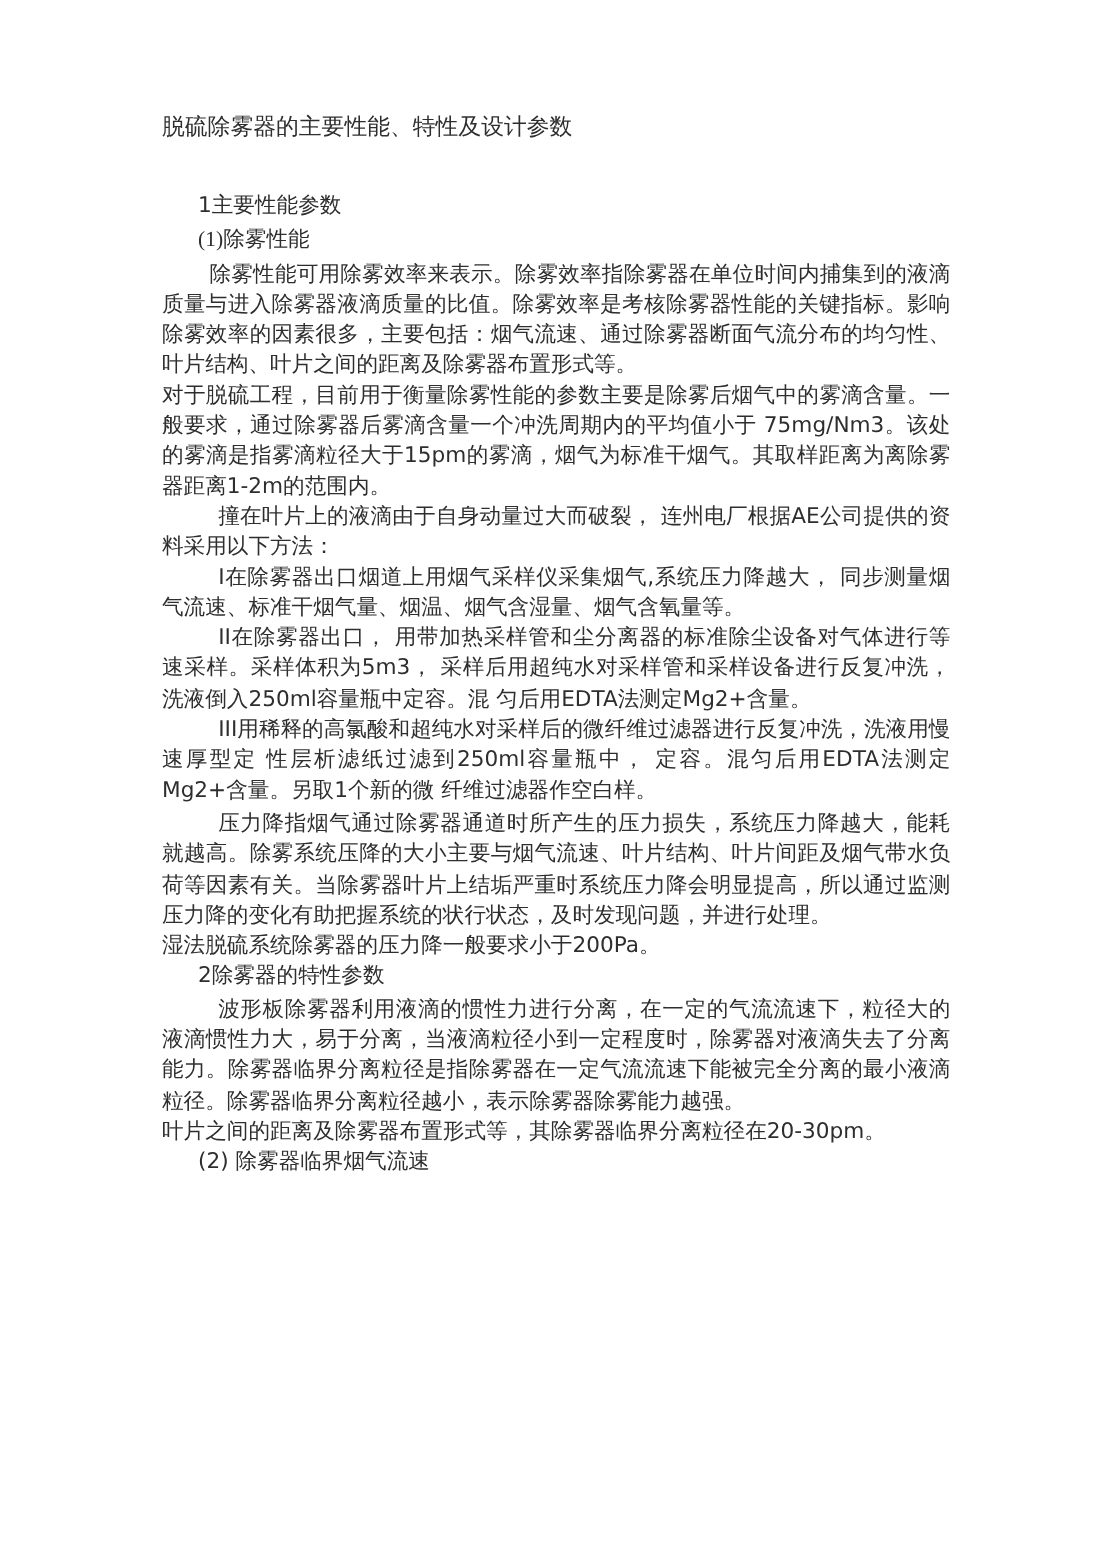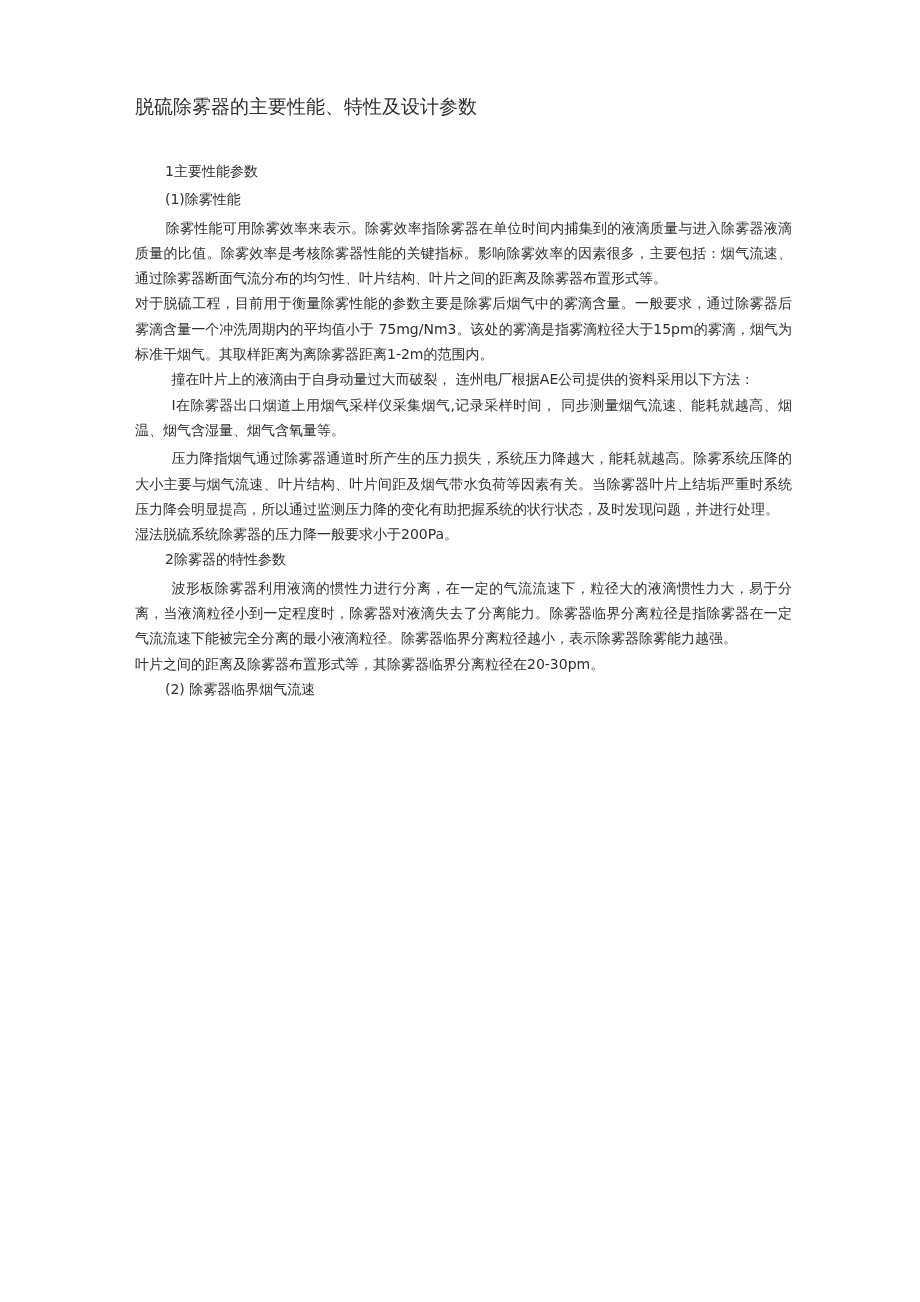--- a/index.html
+++ b/index.html
@@ -22,56 +22,58 @@
     background: #ffffff;
   }
   .doc-title {
     font-size: 19px;
     line-height: 26px;
     margin: 0 0 40px 0;
     font-weight: 400;
   }
   .doc-body p {
     margin: 0;
-    font-size: 14px;
+    font-size: 18px;
     line-height: 25.3px;
     text-align: justify;
   }
   
   .h {
     padding-left: 30px;
     text-align: left !important;
   }
   
   .pi {
     text-indent: 2.6em;
   }
   
   .pi2 {
     text-indent: 2.2em;
   }
   
   .pf {
     text-indent: 0;
   }
-  .gap-sm { margin-top: 3px !important; }
+  .gap-sm { margin-top: 3px !important; font-family: Liberation Serif, serif; }
 </style>
 </head>
 <body>
 
 <div class="page">
   <h1 class="doc-title">脱硫除雾器的主要性能、特性及设计参数</h1>
 
   <div class="doc-body">
     <p class="h">1主要性能参数</p>
     <p class="h gap-sm">(1)除雾性能</p>
     <p class="pi2 gap-sm">除雾性能可用除雾效率来表示。除雾效率指除雾器在单位时间内捕集到的液滴质量与进入除雾器液滴质量的比值。除雾效率是考核除雾器性能的关键指标。影响除雾效率的因素很多，主要包括：烟气流速、通过除雾器断面气流分布的均匀性、叶片结构、叶片之间的距离及除雾器布置形式等。</p>
     <p class="pf">对于脱硫工程，目前用于衡量除雾性能的参数主要是除雾后烟气中的雾滴含量。一般要求，通过除雾器后雾滴含量一个冲洗周期内的平均值小于 75mg/Nm3。该处的雾滴是指雾滴粒径大于15pm的雾滴，烟气为标准干烟气。其取样距离为离除雾器距离1-2m的范围内。</p>
     <p class="pi">撞在叶片上的液滴由于自身动量过大而破裂， 连州电厂根据AE公司提供的资料采用以下方法：</p>
-    <p class="pi">I在除雾器出口烟道上用烟气采样仪采集烟气,记录采样时间， 同步测量烟气流速、能耗就越高、烟温、烟气含湿量、烟气含氧量等。</p>
+    <p class="pi">I在除雾器出口烟道上用烟气采样仪采集烟气,系统压力降越大， 同步测量烟气流速、标准干烟气量、烟温、烟气含湿量、烟气含氧量等。</p>
+    <p class="pi">II在除雾器出口， 用带加热采样管和尘分离器的标准除尘设备对气体进行等速采样。采样体积为5m3， 采样后用超纯水对采样管和采样设备进行反复冲洗， 洗液倒入250ml容量瓶中定容。混 匀后用EDTA法测定Mg2+含量。</p>
+    <p class="pi">III用稀释的高氯酸和超纯水对采样后的微纤维过滤器进行反复冲洗，洗液用慢速厚型定 性层析滤纸过滤到250ml容量瓶中， 定容。混匀后用EDTA法测定Mg2+含量。另取1个新的微 纤维过滤器作空白样。</p>
     <p class="pi gap-sm">压力降指烟气通过除雾器通道时所产生的压力损失，系统压力降越大，能耗就越高。除雾系统压降的大小主要与烟气流速、叶片结构、叶片间距及烟气带水负荷等因素有关。当除雾器叶片上结垢严重时系统压力降会明显提高，所以通过监测压力降的变化有助把握系统的状行状态，及时发现问题，并进行处理。</p>
     <p class="pf">湿法脱硫系统除雾器的压力降一般要求小于200Pa。</p>
     <p class="h">2除雾器的特性参数</p>
     <p class="pi gap-sm">波形板除雾器利用液滴的惯性力进行分离，在一定的气流流速下，粒径大的液滴惯性力大，易于分离，当液滴粒径小到一定程度时，除雾器对液滴失去了分离能力。除雾器临界分离粒径是指除雾器在一定气流流速下能被完全分离的最小液滴粒径。除雾器临界分离粒径越小，表示除雾器除雾能力越强。</p>
     <p class="pf">叶片之间的距离及除雾器布置形式等，其除雾器临界分离粒径在20-30pm。</p>
     <p class="h">(2) 除雾器临界烟气流速</p>
   </div>
 </div>
 
 </body></html>

